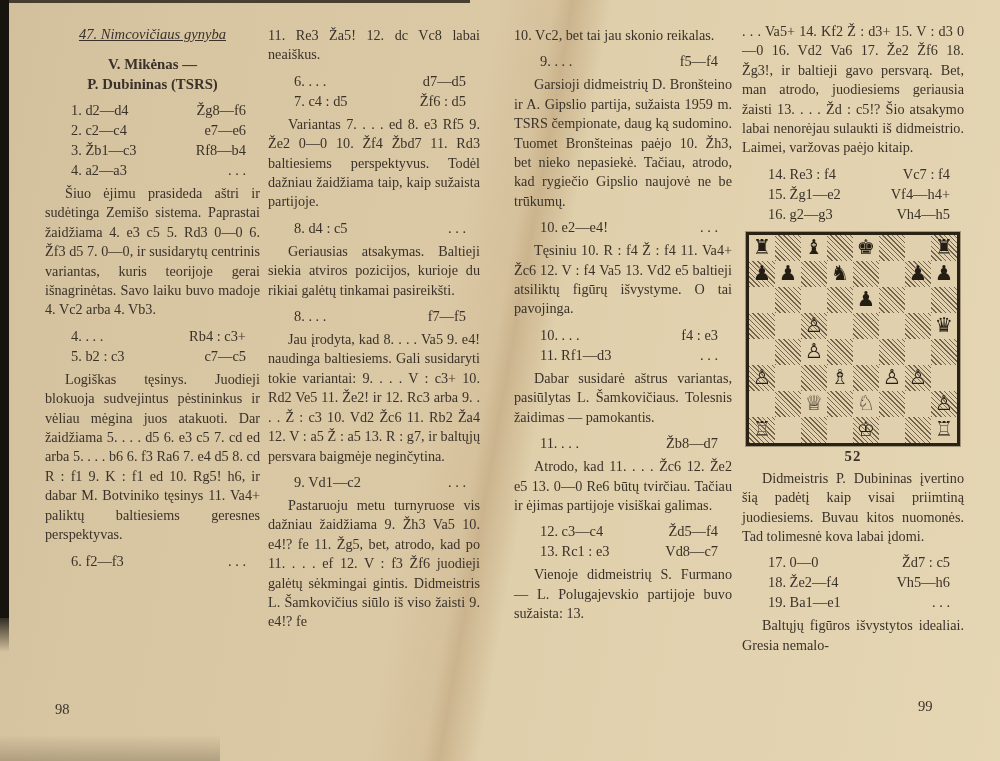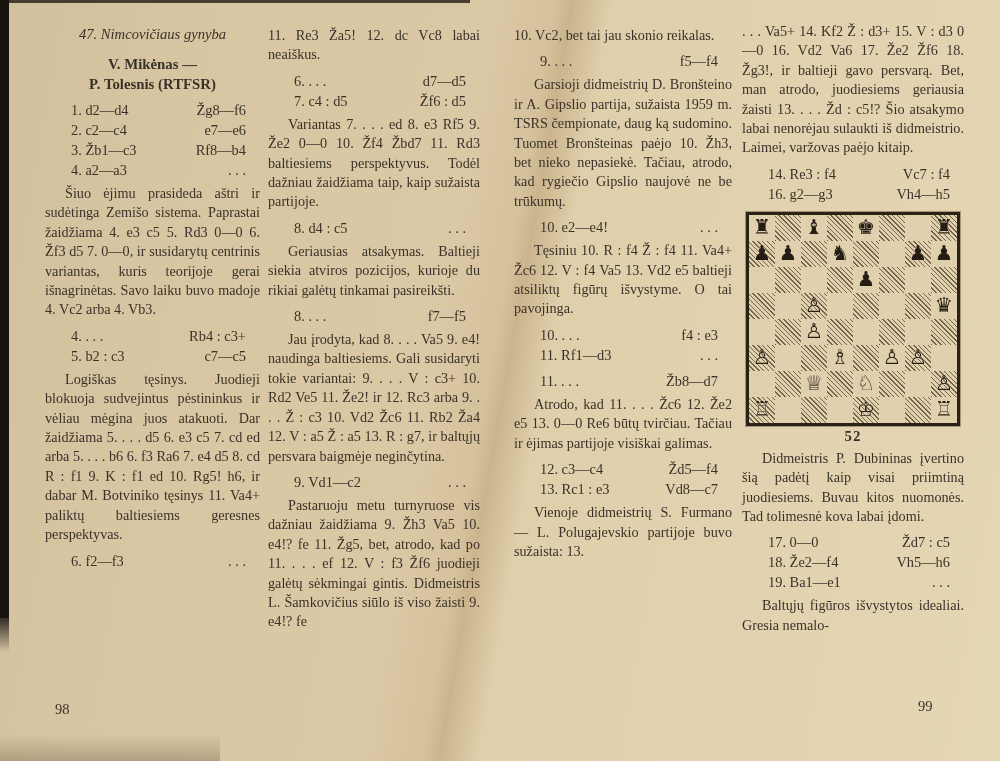--- a/index.html
+++ b/index.html
@@ -17,21 +17,21 @@
   .edge-left{position:absolute;left:0;top:0;width:9px;height:618px;background:#17130e;}
   .edge-left-fade{position:absolute;left:0;top:612px;width:9px;height:40px;
     background:linear-gradient(to bottom,#17130e,rgba(23,19,14,0));}
   .edge-top{position:absolute;left:0;top:0;width:470px;height:3px;background:#241d14;opacity:.8;}
   .corner-shadow{position:absolute;left:0;bottom:0;width:220px;height:26px;
     background:linear-gradient(to top, rgba(60,48,32,.25), rgba(60,48,32,0));}
 
   .col{position:absolute;text-align:justify;}
   .p{margin:4px 0 0;text-indent:20px;line-height:19.4px;font-size:14.2px;}
   .p.noindent{text-indent:0;}
-  .chapter{font-style:italic;text-align:center;font-size:14.6px;margin:0 0 2px;}
+  .chapter{font-style:italic;text-align:center;font-size:14.6px;margin:0 0 2px;text-decoration:underline;}
   .players{font-weight:bold;text-align:center;font-size:14.8px;line-height:20px;margin-top:11px;}
   .mvs{margin:6px 0 2px;}
   .mv{display:flex;justify-content:space-between;line-height:20px;font-size:14.4px;
       padding:0 14px 0 26px;}
   .mv .w{white-space:nowrap;}
   .mv .b{white-space:nowrap;}
   .pagenum{position:absolute;font-size:14.6px;margin-left:10px;}
 
   
   .diagram-wrap{margin:8px 0 0;display:flex;flex-direction:column;align-items:center;}
@@ -51,21 +51,21 @@
 
   <div class="edge-top"></div>
   <div class="edge-left"></div>
   <div class="edge-left-fade"></div>
   <div class="corner-shadow"></div>
 
   <div class="col" style="left:45px;top:26px;width:215px;">
     <div class="chapter">47. Nimcovičiaus gynyba</div>
     <div class="players">
       <div>V. Mikėnas —</div>
-      <div>P. Tolesnis (RTFSR)</div>
+      <div>P. Dubininas (TSRS)</div>
     </div>
     <div class="mvs">
       <div class="mv">
           <span class="w">1. d2—d4</span>
           <span class="b">Žg8—f6</span>
         </div>
       <div class="mv">
           <span class="w">2. c2—c4</span>
           <span class="b">e7—e6</span>
         </div>
@@ -153,20 +153,21 @@
     <div class="mvs">
       <div class="mv">
           <span class="w">10. . . .</span>
           <span class="b">f4 : e3</span>
         </div>
       <div class="mv">
           <span class="w">11. Rf1—d3</span>
           <span class="b">. . .</span>
         </div>
     </div>
+    <p class="p">Dabar susidarė aštrus variantas, pasiūlytas L. Šamkovičiaus. Tolesnis žaidimas — pamokantis.</p>
     <div class="mvs">
       <div class="mv">
           <span class="w">11. . . .</span>
           <span class="b">Žb8—d7</span>
         </div>
     </div>
     <p class="p">Atrodo, kad 11. . . . Žc6 12. Že2 e5 13. 0—0 Re6 būtų tvirčiau. Tačiau ir ėjimas partijoje visiškai galimas.</p>
     <div class="mvs">
       <div class="mv">
           <span class="w">12. c3—c4</span>
@@ -181,20 +182,24 @@
   </div>
 
   <div class="col" style="left:742px;top:18px;width:222px;">
     <p class="p noindent">. . . Va5+ 14. Kf2 Ž : d3+ 15. V : d3 0—0 16. Vd2 Va6 17. Že2 Žf6 18. Žg3!, ir baltieji gavo persvarą. Bet, man atrodo, juodiesiems geriausia žaisti 13. . . . Žd : c5!? Šio atsakymo labai nenorėjau sulaukti iš didmeistrio. Laimei, varžovas paėjo kitaip.</p>
     <div class="mvs">
       <div class="mv">
           <span class="w">14. Re3 : f4</span>
           <span class="b">Vc7 : f4</span>
         </div>
       <div class="mv">
+          <span class="w">15. Žg1—e2</span>
+          <span class="b">Vf4—h4+</span>
+        </div>
+      <div class="mv">
           <span class="w">16. g2—g3</span>
           <span class="b">Vh4—h5</span>
         </div>
     </div>
 
     <div class="diagram-wrap">
       <div class="board">
           <div class="sq light">
             <span class="piece">♜</span>
           </div>

